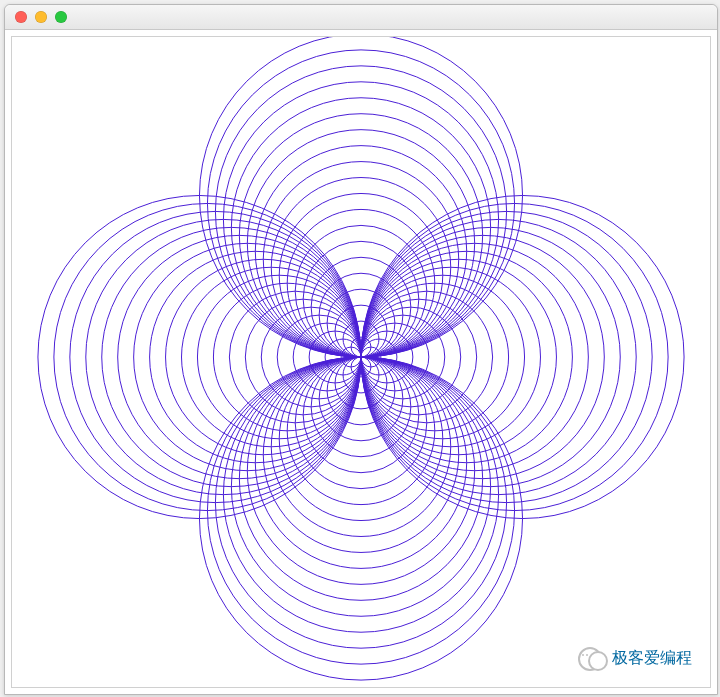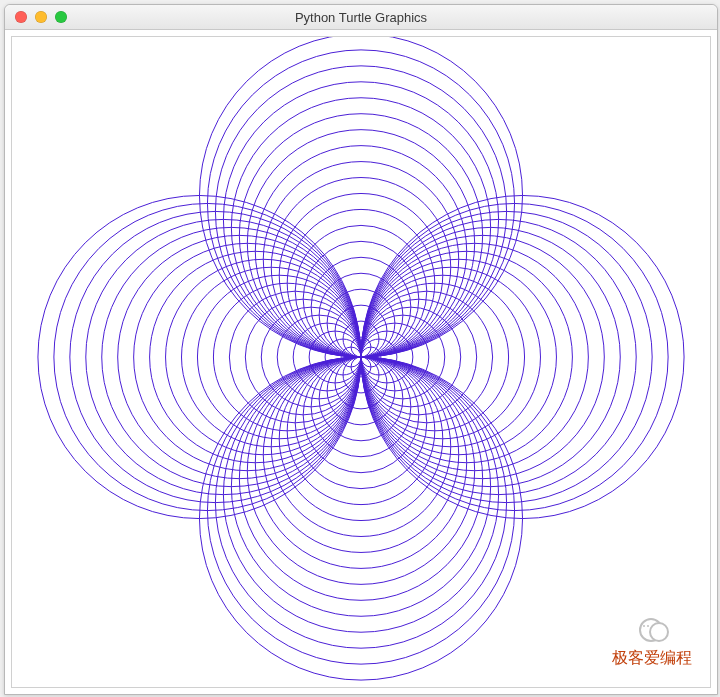--- a/index.html
+++ b/index.html
@@ -72,24 +72,23 @@
     width: 100%;
     height: 100%;
   }
   .watermark {
     position: absolute;
     right: 28px;
     bottom: 28px;
     display: flex;
     align-items: center;
     gap: 8px;
-    color: #c2410c;
+    color: #0369a1;
     font-size: 16px;
     pointer-events: none;
-    flex-direction: column;
   }
   .wm-icon {
     width: 26px;
     height: 22px;
     position: relative;
   }
   .wm-bubble {
     position: absolute;
     border-radius: 50%;
     border: 2px solid #c0c0c0;
@@ -112,21 +111,20 @@
 <body>
 
 <div class="window">
 
   <div class="titlebar">
     <div class="traffic-lights">
       <div class="tl red"></div>
       <div class="tl yellow"></div>
       <div class="tl green"></div>
     </div>
-    <div class="title">Python Turtle Graphics</div>
   </div>
 
   <div class="canvas-area">
     <svg class="turtle" viewBox="0 0 700 650" preserveAspectRatio="xMidYMid meet">
       <g id="turtle-group">
           <circle cx="360.00" cy="320.00" r="10.00" fill="none" stroke="#4a1fd6" stroke-width="1"></circle>
           <circle cx="368.00" cy="320.00" r="18.00" fill="none" stroke="#4a1fd6" stroke-width="1"></circle>
           <circle cx="376.00" cy="320.00" r="26.00" fill="none" stroke="#4a1fd6" stroke-width="1"></circle>
           <circle cx="384.00" cy="320.00" r="34.00" fill="none" stroke="#4a1fd6" stroke-width="1"></circle>
           <circle cx="392.00" cy="320.00" r="42.00" fill="none" stroke="#4a1fd6" stroke-width="1"></circle>

